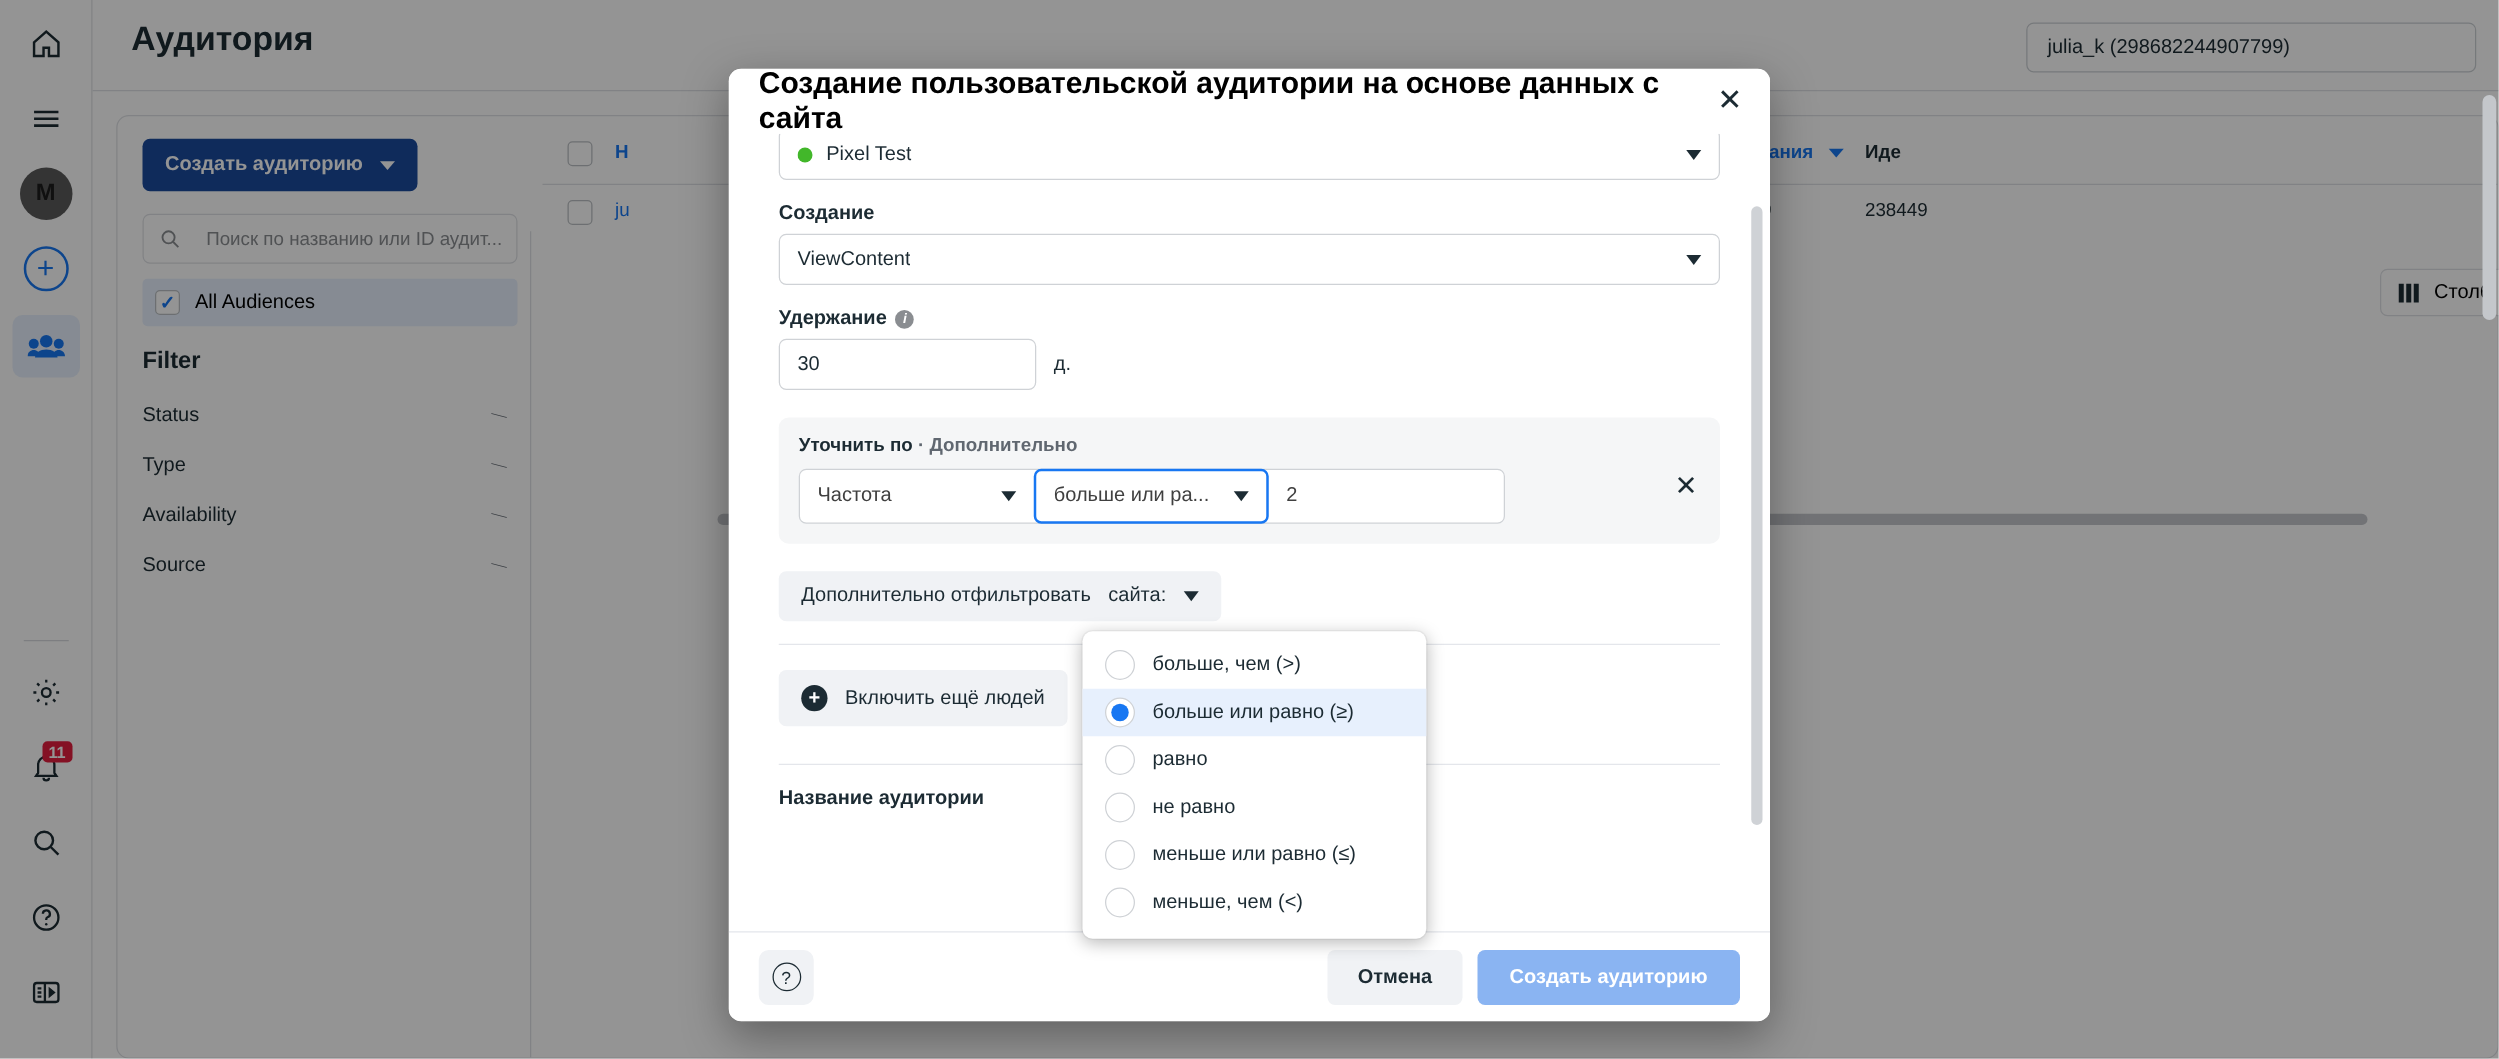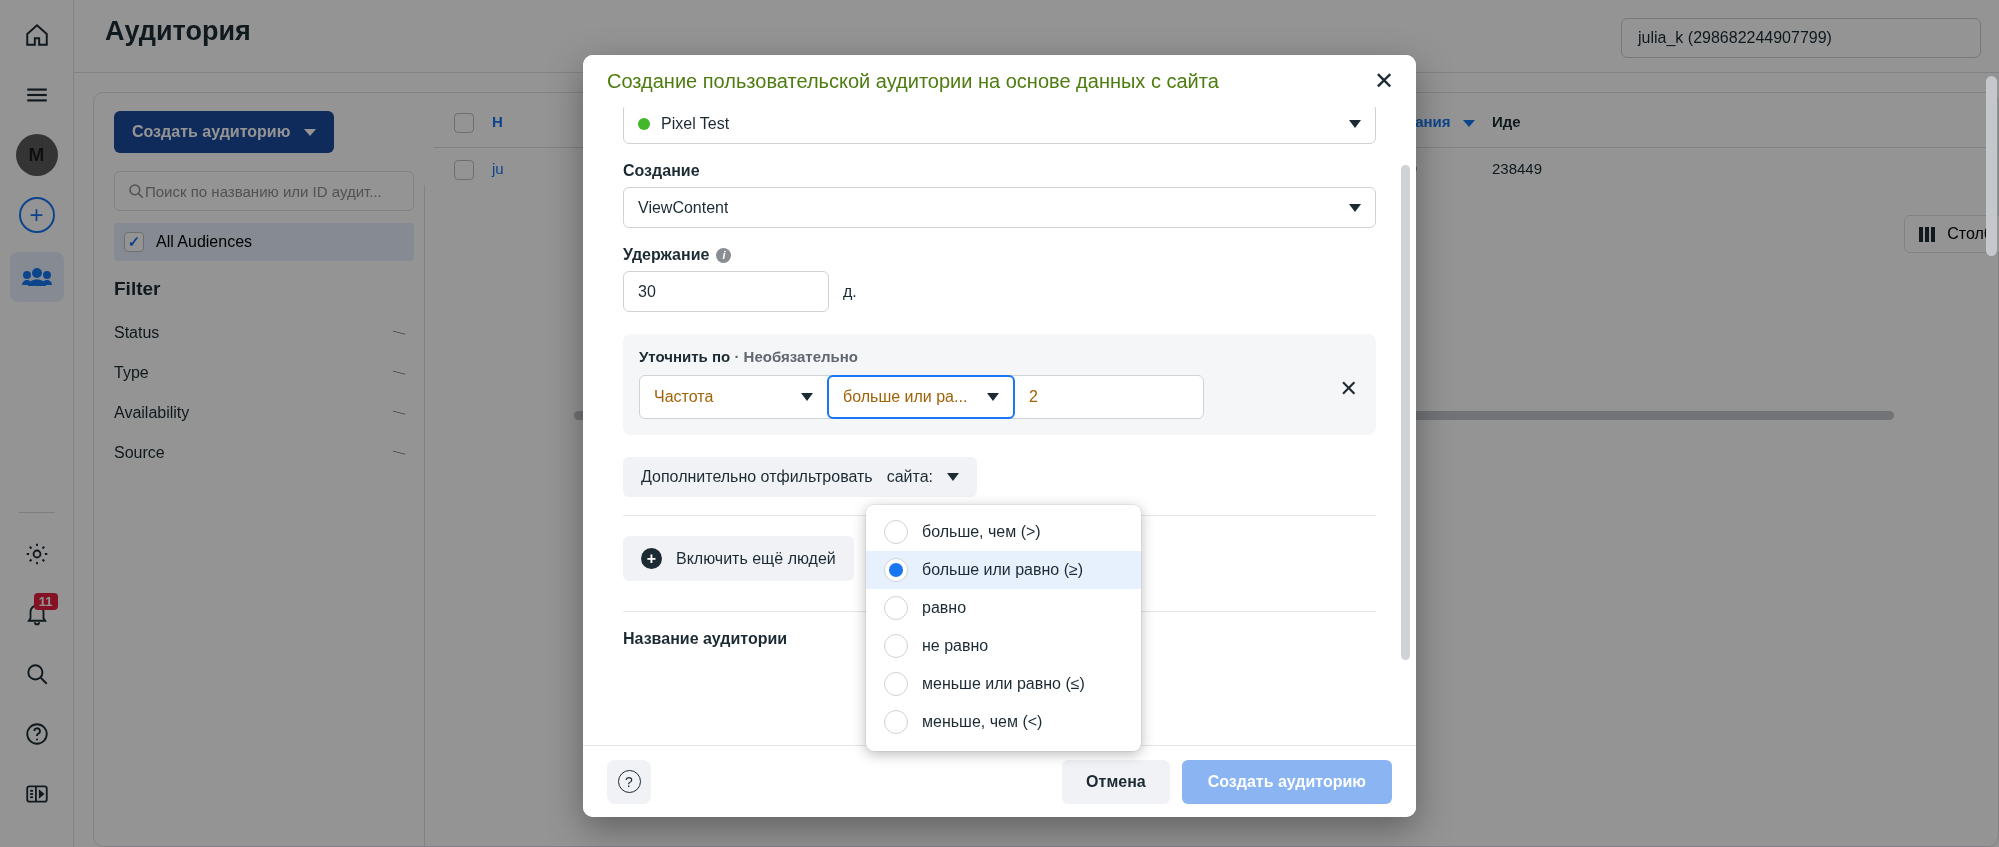--- a/index.html
+++ b/index.html
@@ -83,21 +83,21 @@
   .create-btn {
     position: absolute; left: 20px; top: 18px;
     background: #1b4b9e; color: #fff; border: none; border-radius: 6px;
     padding: 12px 18px; font-size: 16px; font-weight: bold;
     display: flex; align-items: center; gap: 14px; cursor: pointer;
   }
   .caret { width: 0; height: 0; border-left: 6px solid transparent; border-right: 6px solid transparent; border-top: 7px solid currentColor; }
   .search-wrap {
     position: absolute; left: 20px; top: 78px; width: 300px;
     border: 1px solid #dfe1e5; border-radius: 6px; height: 40px;
-    display: flex; align-items: center; gap: 0; padding: 0 12px;
+    display: flex; align-items: center; gap: 20px; padding: 0 12px;
   }
   .search-wrap .ph { color: #8a8d91; font-size: 15px; white-space: nowrap; overflow: hidden; }
   .all-aud {
     position: absolute; left: 20px; top: 130px; width: 300px; height: 38px;
     background: #e7f0fd; display: flex; align-items: center; gap: 12px; padding: 0 10px;
     border-radius: 4px;
   }
   .cb {
     width: 20px; height: 20px; border: 1px solid #bcc0c4; border-radius: 4px; background:#fff;
     display: flex; align-items: center; justify-content: center;
@@ -154,21 +154,21 @@
     position: absolute; left: 583px; top: 55px; width: 833px; height: 762px;
     background: #fff; border-radius: 10px; z-index: 100;
     box-shadow: 0 12px 36px rgba(0,0,0,0.35);
     display: flex; flex-direction: column; overflow: hidden;
   }
   .modal-head {
     height: 52px; flex: none; display: flex; align-items: center;
     padding: 0 22px 0 24px; justify-content: space-between;
     background: #fff; position: relative; z-index: 3;
   }
-  .modal-title { font-size: 20px; font-weight: normal; color: #4d7c0f; }
+  .modal-title { font-size: 24px; font-weight: bold; color: #000000; }
   .close-x { font-size: 24px; color: #1c2b33; cursor: pointer; line-height: 1; }
 
   .modal-body {
     flex: 1; position: relative; overflow: hidden; padding: 0 40px;
     background: #fff;
   }
   .field-label { font-size: 16px; font-weight: bold; color: #1c2b33; margin-bottom: 7px; display:flex; align-items:center; gap:7px;}
   .select-box {
     height: 41px; border: 1px solid #cfd2d6; border-radius: 6px;
     display: flex; align-items: center; padding: 0 14px;
@@ -189,21 +189,21 @@
   .refine-card {
     margin-top: 22px; background: #f5f6f7; border-radius: 8px;
     padding: 14px 16px 16px; position: relative;
   }
   .refine-label { font-size: 15px; font-weight: bold; color: #1c2b33; margin-bottom: 10px; }
   .refine-label span.opt { color: #606770; font-weight: bold; }
   .refine-controls {
     display: flex; align-items: stretch; background: #fff;
     border: 1px solid #cfd2d6; border-radius: 6px; width: 565px; height: 44px; overflow: visible;
   }
-  .rc-seg { display: flex; align-items: center; justify-content: space-between; padding: 0 14px; font-size: 16px; color: #a16207; white-space: nowrap; }
+  .rc-seg { display: flex; align-items: center; justify-content: space-between; padding: 0 14px; font-size: 16px; color: #404040; white-space: nowrap; }
   .rc-seg.first { width: 187px; }
   .rc-seg.mid {
     width: 188px; border: 2px solid #1877f2; border-radius: 6px; margin: -1px 0; background:#fff; position: relative; z-index: 2;
   }
   .rc-seg.last { flex: 1; }
   .refine-x { position: absolute; right: 18px; top: 42px; font-size: 22px; color: #1c2b33; cursor: pointer; }
 
   .addfilter-row { margin-top: 22px; text-decoration: underline; }
   .addfilter-pill {
     display: inline-flex; align-items: center; gap: 14px;
@@ -477,21 +477,21 @@
         </div>
         <div class="retention-row">
           <div class="num-input">30</div>
           <div class="unit">д.</div>
         </div>
       </div>
 
       <div class="refine-card">
         <div class="refine-label">
           <span>Уточнить по</span>
-          <span class="opt">· Необязательно</span>
+          <span class="opt">· Дополнительно</span>
         </div>
         <div class="refine-controls">
           <div class="rc-seg first">
             <span>Частота</span>
             <span class="tri"></span>
           </div>
           <div class="rc-seg mid">
             <span>больше или ра...</span>
             <span class="tri"></span>
           </div>

